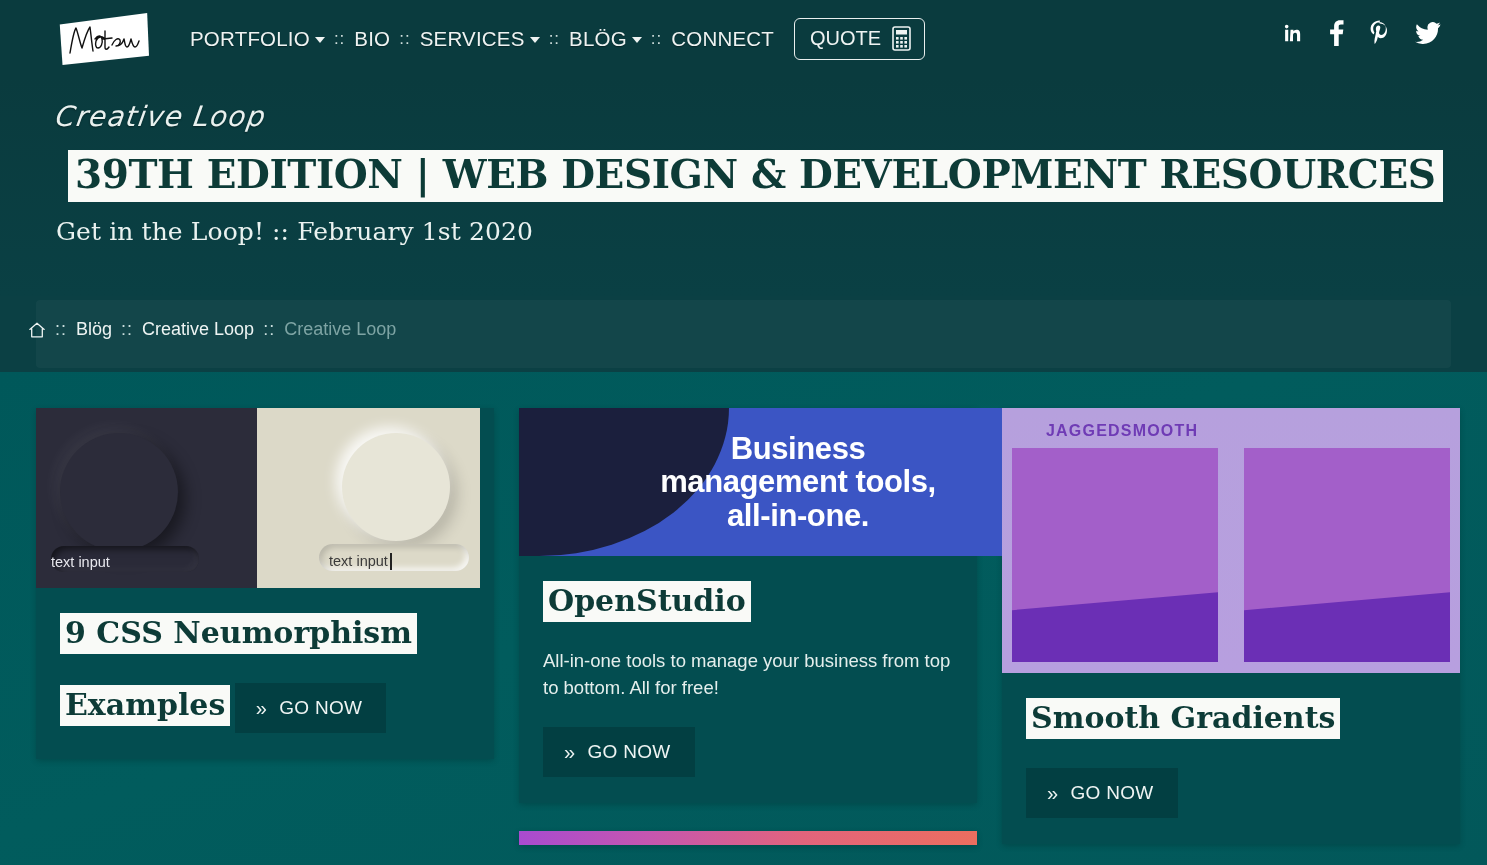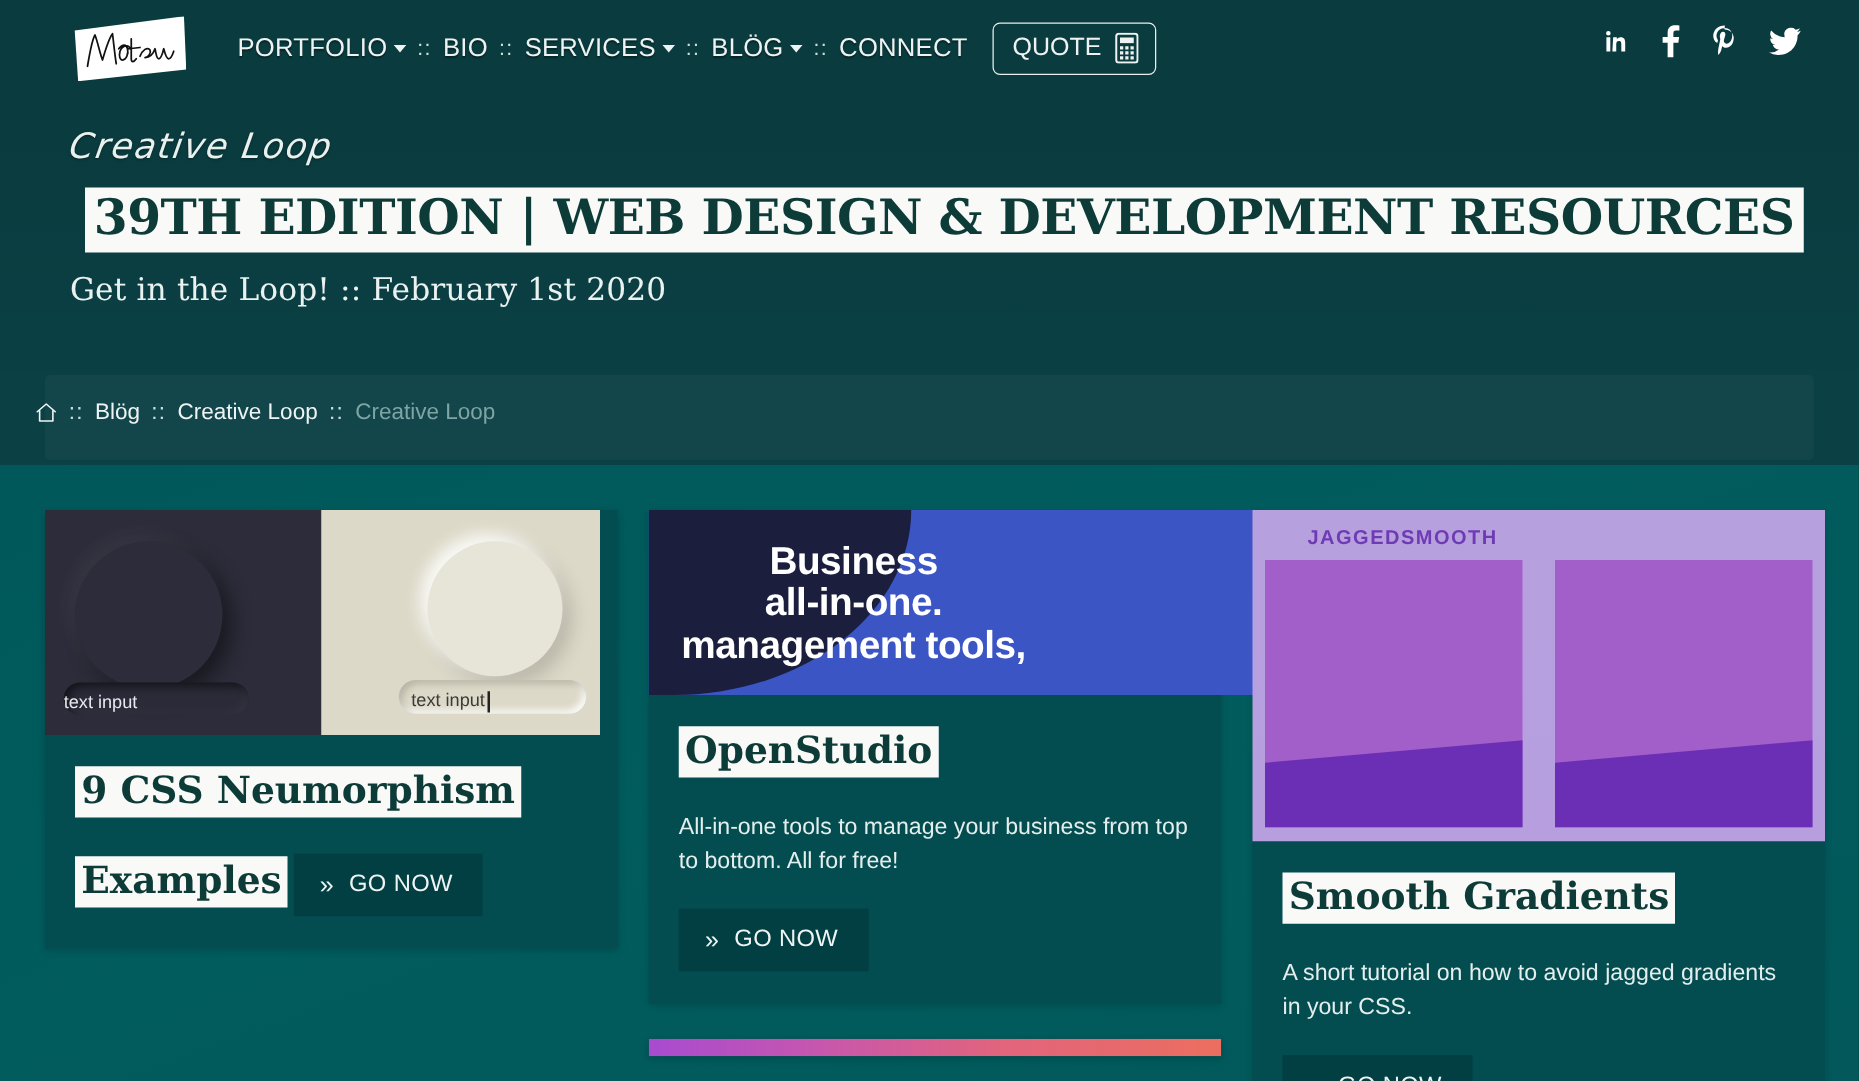--- a/index.html
+++ b/index.html
@@ -258,21 +258,21 @@
     position: absolute; left: 133px; bottom: 18px;
     width: 1.5px; height: 17px; background: #222;
   }
 
   
   .img-biz {
     width: 532px; height: 148px;
     background: #3b55c4;
     position: relative;
     overflow: hidden;
-    display: flex; align-items: center; 
+    display: flex; align-items: center; justify-content: center;
   }
   .biz-dark {
     position: absolute; left: 0; top: 0;
     width: 210px; height: 148px;
     background: #1b1f3d;
     border-bottom-right-radius: 190px 148px;
   }
   .biz-text {
     position: relative;
     color: #fff;
@@ -444,22 +444,22 @@
         </div>
       </div>
     </div>
 
     <div class="col">
       <div class="card">
         <div class="img-biz">
           <div class="biz-dark"></div>
           <div class="biz-text">
             <div>Business</div>
+            <div>management tools,</div>
             <div>all-in-one.</div>
-            <div>management tools,</div>
           </div>
         </div>
         <div class="card-body">
           <span class="card-title">OpenStudio</span>
           <p class="card-desc">All-in-one tools to manage your business from top to bottom. All for free!</p>
           <button class="go-btn">
             <span class="chev">»</span>
             <span>GO NOW</span>
           </button>
         </div>
@@ -481,21 +481,20 @@
             <div class="grad-panel">
               <div class="wedge"></div>
             </div>
             <div class="grad-panel">
               <div class="wedge"></div>
             </div>
           </div>
         </div>
         <div class="card-body">
           <span class="card-title">Smooth Gradients</span>
-          <p class="card-desc">A short tutorial on how to avoid jagged gradients in your CSS.</p>
           <button class="go-btn">
             <span class="chev">»</span>
             <span>GO NOW</span>
           </button>
         </div>
       </div>
     </div>
 
   </div>
 </div>

